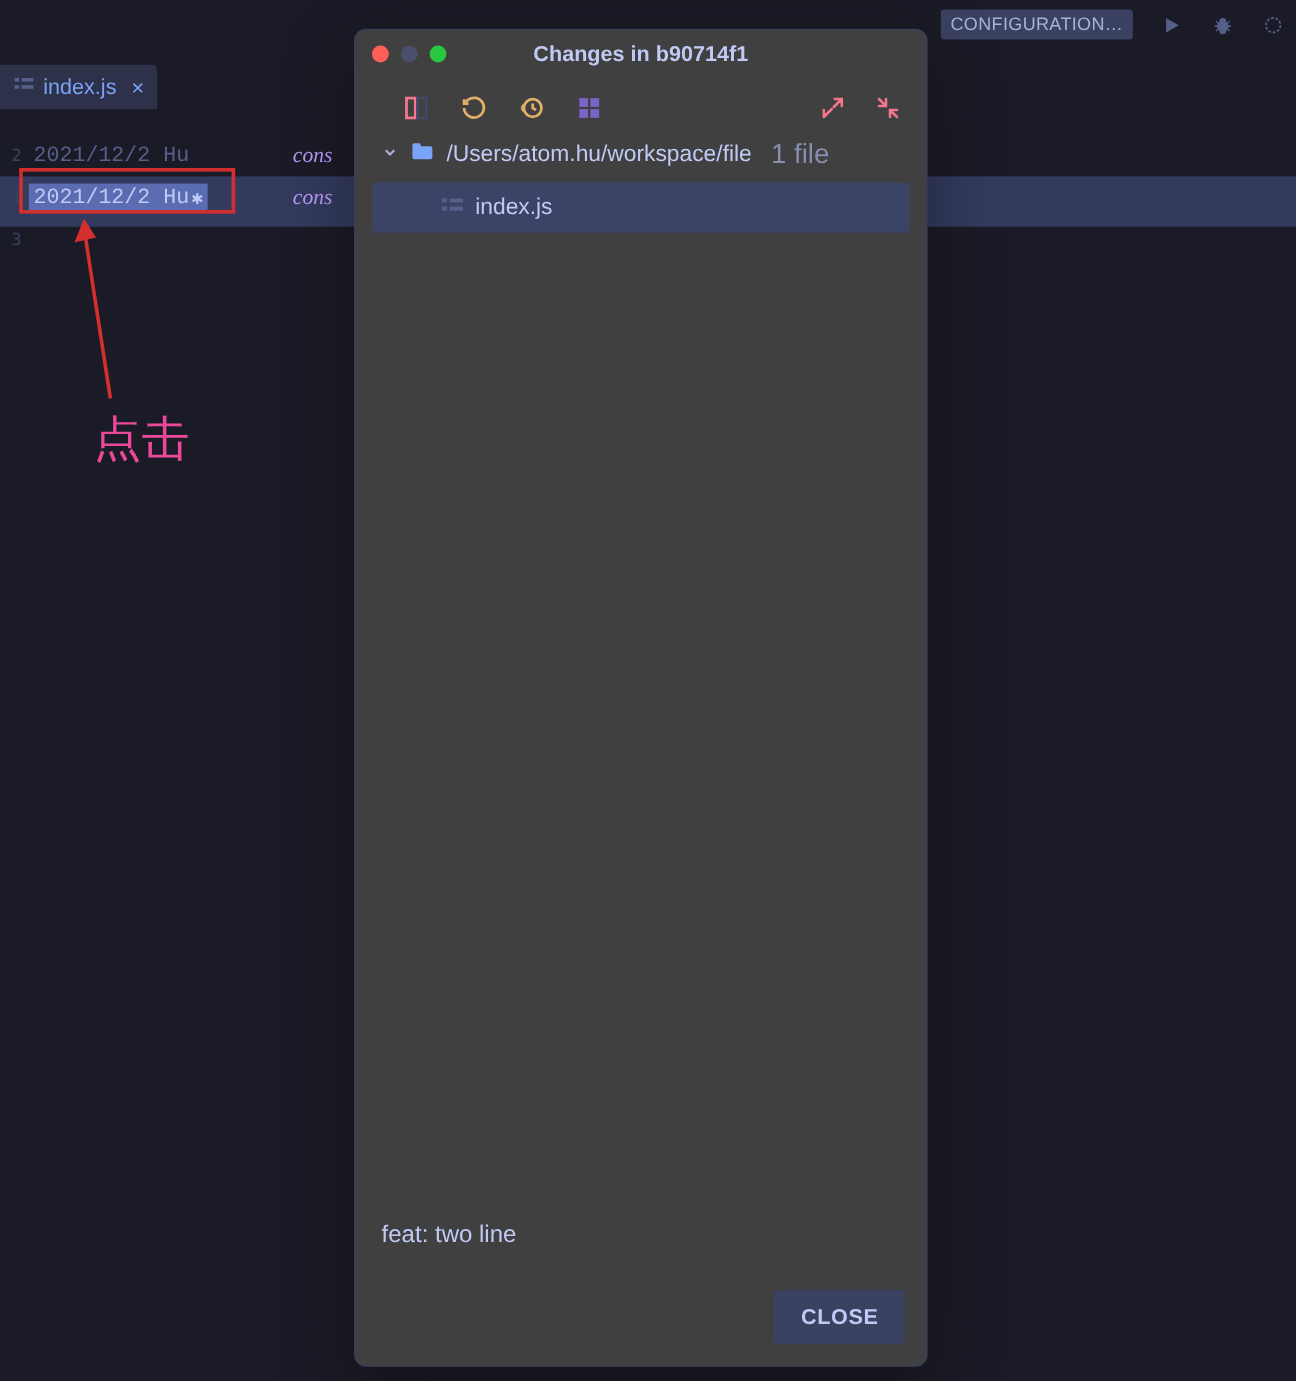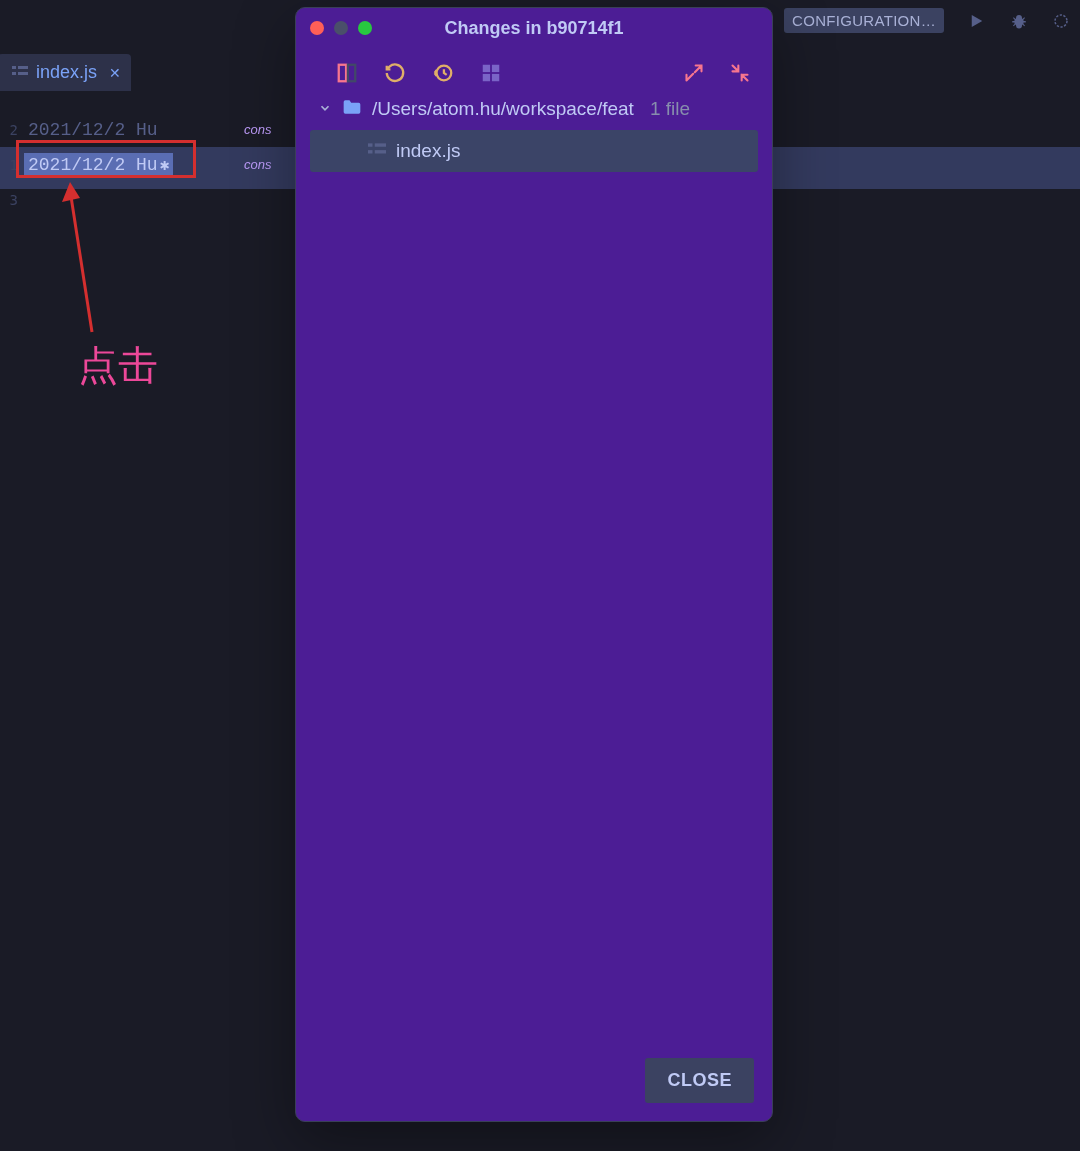--- a/index.html
+++ b/index.html
@@ -110,22 +110,22 @@
       color: #ec4899;
       font-size: 40px;
       font-weight: 400;
     }
 
     
     .code-area {
       position: absolute;
       left: 244px;
       top: 112px;
-      font-family: Liberation Sans, sans-serif;
-      font-size: 13px;
+      font-family: Liberation Serif, serif;
+      font-size: 18px;
     }
     .code-line {
       height: 35px;
       line-height: 35px;
       color: #bb9af7;
       font-style: italic;
     }
 
     
     .editor-selection {
@@ -135,24 +135,24 @@
       top: 147px;
       height: 42px;
       background: #333a5e;
       z-index: -1;
     }
 
     
     .dialog {
       position: absolute;
       left: 295px;
-      top: 7px;
+      top: 24px;
       width: 478px;
       height: 1115px;
-      background: #4c1d95;
+      background: #404040;
       border: 1px solid #3a3f58;
       border-radius: 10px;
       display: flex;
       flex-direction: column;
       box-shadow: 0 20px 60px rgba(0,0,0,0.35);
     }
     .titlebar {
       height: 40px;
       display: flex;
       align-items: center;
@@ -193,21 +193,21 @@
     }
     .tree-root {
       display: flex;
       align-items: center;
       gap: 10px;
       padding: 4px 10px;
     }
     .tree-chevron { color: #a9b1d6; font-size: 14px; }
     .tree-folder { color: #7aa2f7; }
     .tree-path { color: #c0caf5; font-size: 19px; }
-    .tree-count { color: #878ead; font-size: 19px; margin-left: 6px; }
+    .tree-count { color: #878ead; font-size: 23px; margin-left: 6px; }
     .tree-file {
       display: flex;
       align-items: center;
       gap: 10px;
       background: #3b4467;
       margin: 6px 2px;
       padding: 10px 8px 10px 58px;
       border-radius: 3px;
     }
     .file-icon { color: #565f89; }
@@ -357,33 +357,34 @@
       <span class="tree-chevron">
         <svg width="14" height="14" viewBox="0 0 24 24" fill="none" stroke="currentColor" stroke-width="3">
             <polyline points="6 9 12 15 18 9"></polyline>
           </svg>
       </span>
       <span class="tree-folder">
         <svg width="20" height="18" viewBox="0 0 24 20" fill="currentColor">
             <path d="M2 4a2 2 0 0 1 2-2h5l2 3h9a2 2 0 0 1 2 2v9a2 2 0 0 1-2 2H4a2 2 0 0 1-2-2V4z"></path>
           </svg>
       </span>
-      <span class="tree-path">/Users/atom.hu/workspace/feat</span>
+      <span class="tree-path">/Users/atom.hu/workspace/file</span>
       <span class="tree-count">1 file</span>
     </div>
     <div class="tree-file">
       <span class="file-icon">
         <svg width="18" height="16" viewBox="0 0 16 14" fill="currentColor">
             <rect x="0" y="2" width="4" height="3"></rect>
             <rect x="6" y="2" width="10" height="3"></rect>
             <rect x="0" y="8" width="4" height="3"></rect>
             <rect x="6" y="8" width="10" height="3"></rect>
           </svg>
       </span>
       <span class="file-name">index.js</span>
     </div>
   </div>
 
+  <div class="commit-msg">feat: two line</div>
 
   <div class="dialog-footer">
     <button class="close-btn">CLOSE</button>
   </div>
 </div>
 
 </body></html>

